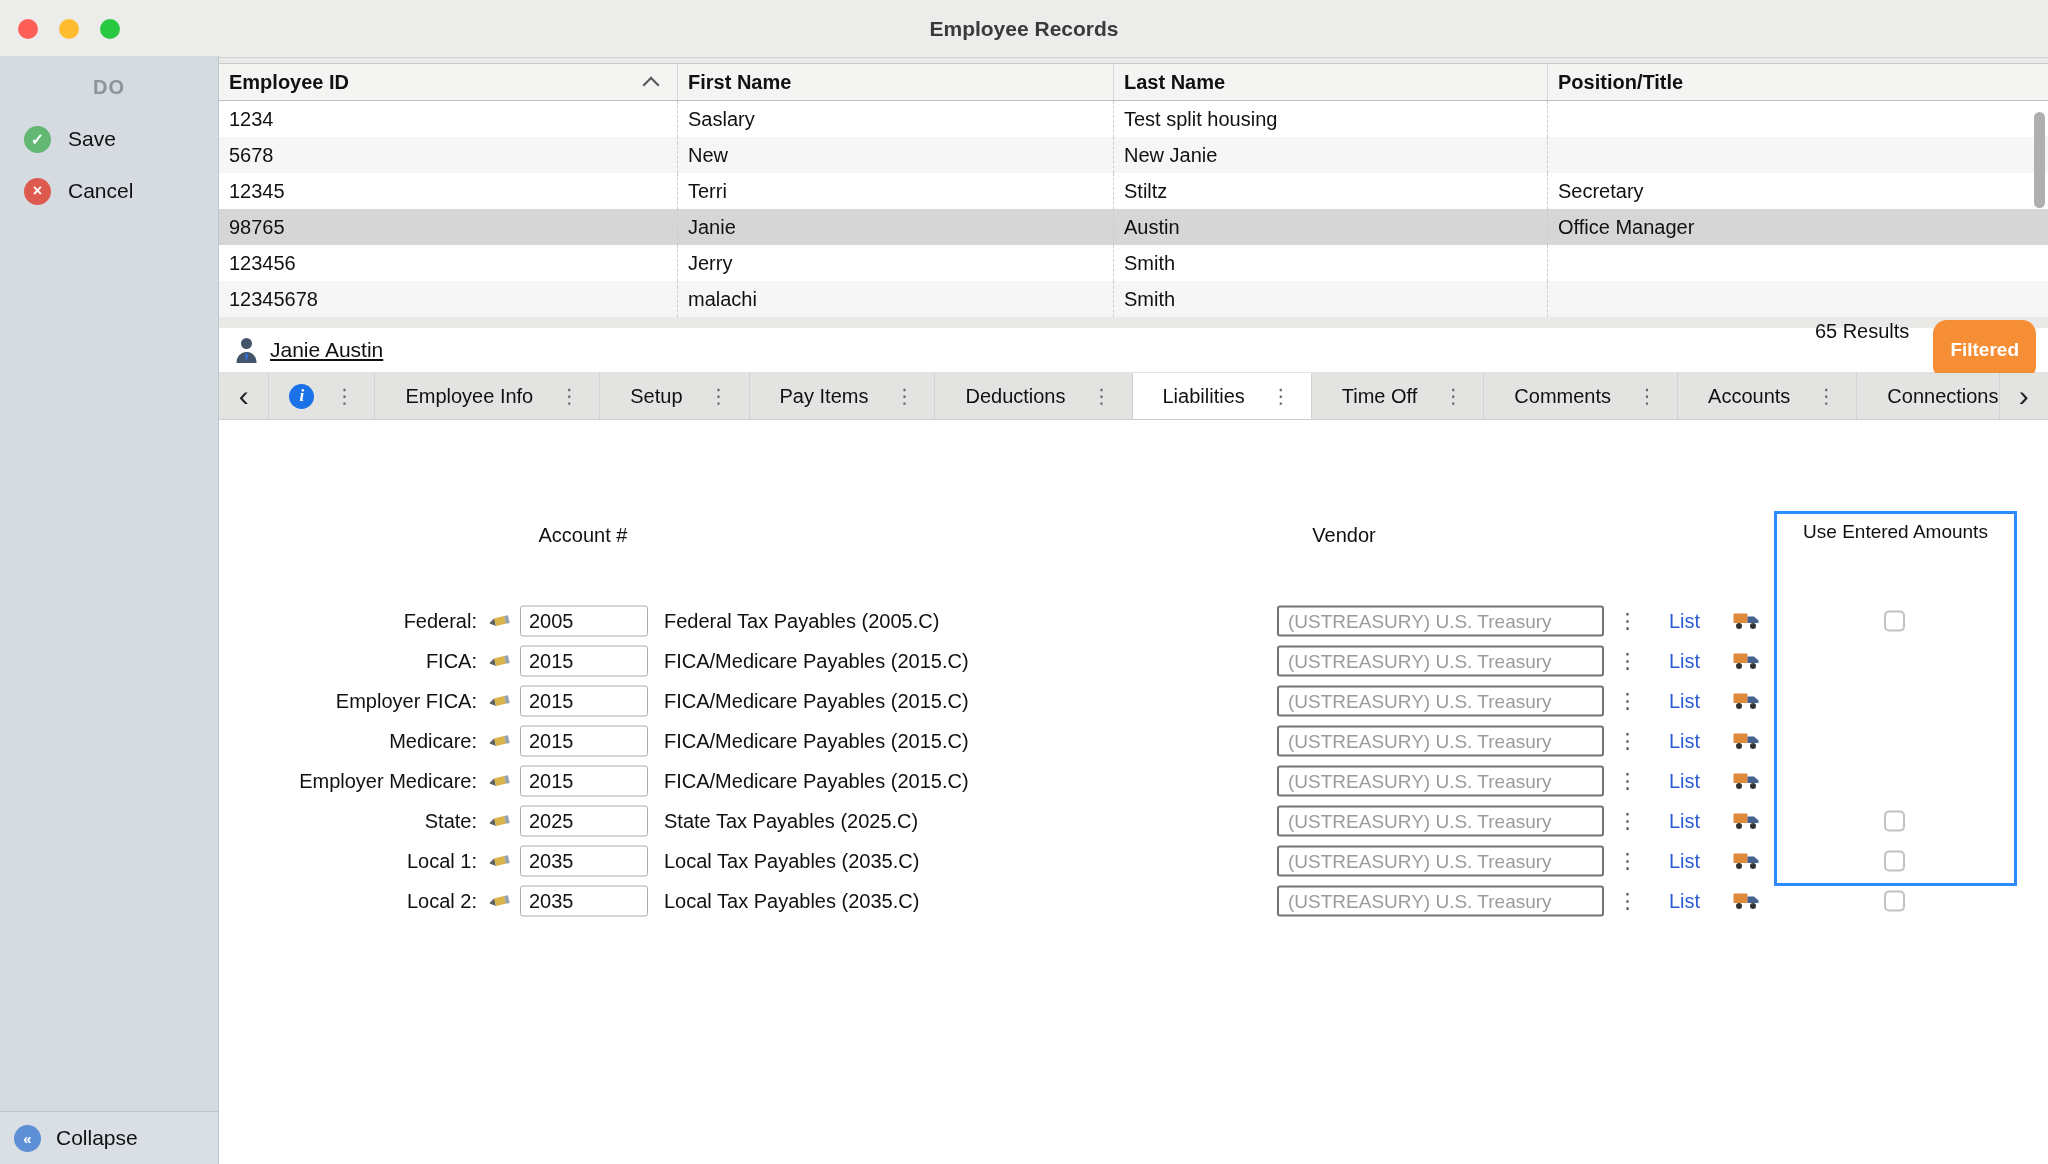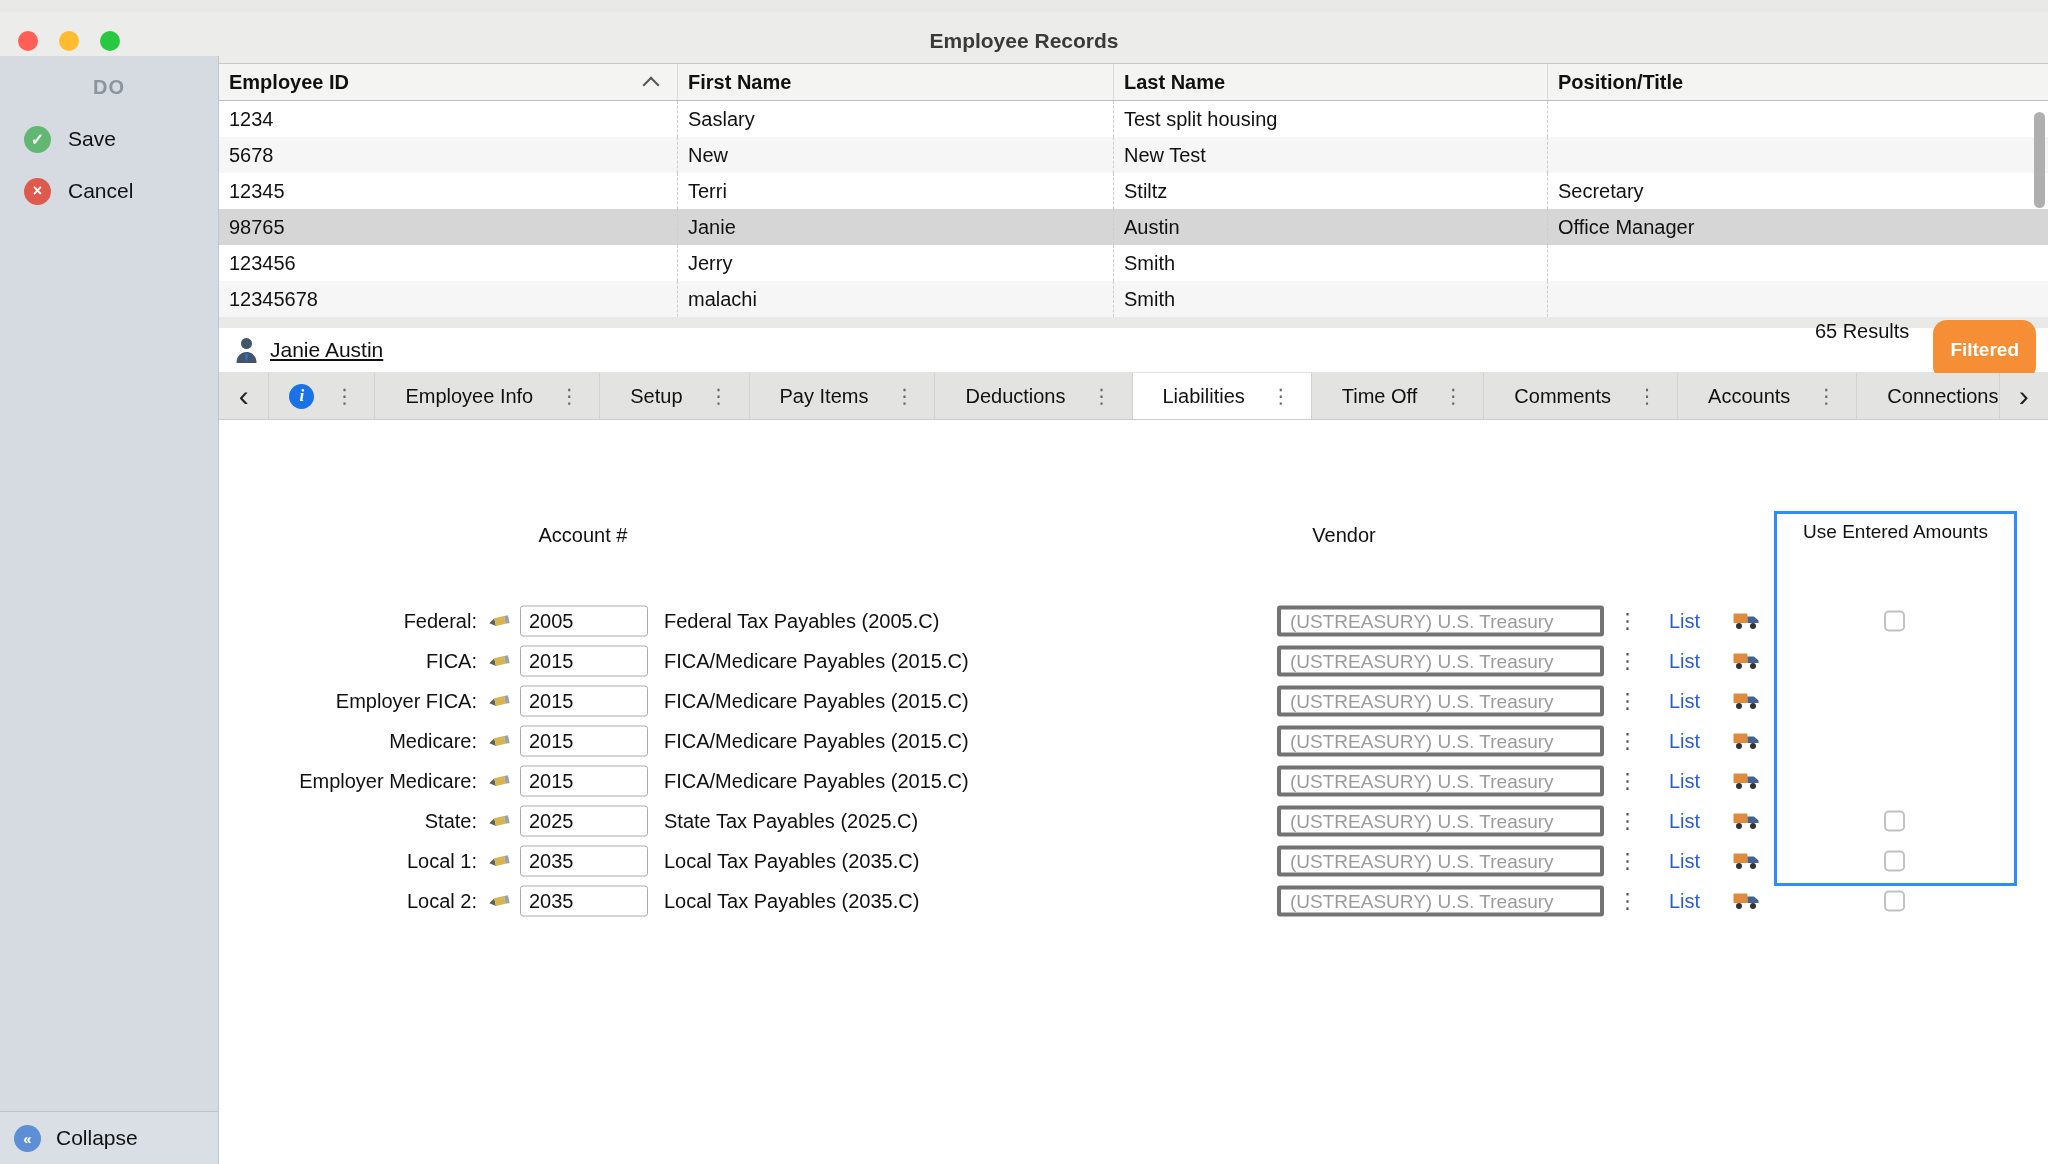--- a/index.html
+++ b/index.html
@@ -1,20 +1,20 @@
 <!DOCTYPE html>
 <html><head>
 <meta charset="utf-8">
 <style>
   *{margin:0;padding:0;box-sizing:border-box;}
   html,body{width:2048px;height:1164px;}
   body{font-family:"Liberation Sans",sans-serif;background:#E9E9E8;position:relative;overflow:hidden;color:#111;}
 
   
-  .titlebar{position:absolute;left:0;top:12px;width:2048px;height:58px;background:#ECECEB;border-bottom:1px solid #D2D2D1;display:flex;align-items:center;justify-content:center;}
+  .titlebar{position:absolute;left:0;top:0;width:2048px;height:58px;background:#ECECEB;border-bottom:1px solid #D2D2D1;display:flex;align-items:center;justify-content:center;}
   .title{font-size:21px;font-weight:700;color:#3A3A3A;}
   .traffic{position:absolute;left:18px;top:0;height:100%;display:flex;align-items:center;gap:21px;}
   .tl{width:20px;height:20px;border-radius:50%;display:inline-block;}
   .tl.red{background:#FF5F57;}
   .tl.yellow{background:#FEBC2E;}
   .tl.green{background:#28C840;}
 
   
   .sidebar{position:absolute;left:0;top:56px;bottom:0;width:219px;background:#D5DBE1;border-right:1px solid #C0C6CC;}
   .sb-head{padding:20px 0 14px;text-align:center;font-size:20px;font-weight:700;color:#8D949C;letter-spacing:1px;}
@@ -69,21 +69,21 @@
   .hdr-account{left:264px;width:200px;text-align:center;}
   .hdr-vendor{left:1025px;width:200px;text-align:center;}
   .bluebox{position:absolute;left:1555px;top:91px;width:243px;height:375px;border:3px solid #2D8CFF;}
   .hdr-amounts{position:absolute;left:0;right:0;top:7px;text-align:center;font-size:19px;}
   .rows{position:absolute;left:0;top:139px;right:0;margin-top:42px;}
   .frow{position:relative;height:40px;}
   .flbl{position:absolute;left:0;width:258px;text-align:right;top:50%;transform:translateY(-50%);font-size:20px;white-space:nowrap;}
   .pencil{position:absolute;left:270px;top:50%;transform:translateY(-50%) rotate(-12deg);display:flex;}
   .acct{position:absolute;left:301px;width:128px;height:31px;top:50%;transform:translateY(-50%);border:1px solid #ABABAB;border-radius:3px;font-size:20px;padding:0 8px;font-family:inherit;color:#111;background:#fff;}
   .fdesc{position:absolute;left:445px;top:50%;transform:translateY(-50%);font-size:20px;white-space:nowrap;}
-  .vendor{position:absolute;left:1058px;width:327px;height:31px;top:50%;transform:translateY(-50%);border:4px solid #737373;border-radius:3px;font-size:19px;padding:0 9px;color:#9B9B9B;font-family:inherit;background:#fff;}
+  .vendor{position:absolute;left:1058px;width:327px;height:31px;top:50%;transform:translateY(-50%);border:2px solid #737373;border-radius:3px;font-size:19px;padding:0 9px;color:#9B9B9B;font-family:inherit;background:#fff;}
   .vkebab{position:absolute;left:1398px;top:50%;transform:translateY(-50%);font-size:21px;color:#555;cursor:default;}
   .listlink{position:absolute;left:1450px;top:50%;transform:translateY(-50%);font-size:20px;color:#2A5BD7;text-decoration:none;cursor:pointer;}
   .truck{position:absolute;left:1514px;top:50%;transform:translateY(-50%);display:flex;}
   .cb{position:absolute;left:1665px;top:50%;transform:translateY(-50%);width:21px;height:21px;border:2px solid #C2C2C2;border-radius:5px;background:#fff;}
 </style>
 </head>
 <body>
 
 <header class="titlebar">
   <div class="traffic">
@@ -129,21 +129,21 @@
   <div class="tbody">
     <div class="tr">
       <div class="td c0">1234</div>
       <div class="td c1">Saslary</div>
       <div class="td c2">Test split housing</div>
       <div class="td c3"></div>
     </div>
     <div class="tr">
       <div class="td c0">5678</div>
       <div class="td c1">New</div>
-      <div class="td c2">New Test</div>
+      <div class="td c2">New Janie</div>
       <div class="td c3"></div>
     </div>
     <div class="tr">
       <div class="td c0">12345</div>
       <div class="td c1">Terri</div>
       <div class="td c2">Stiltz</div>
       <div class="td c3">Secretary</div>
     </div>
     <div class="tr selected">
       <div class="td c0">98765</div>

